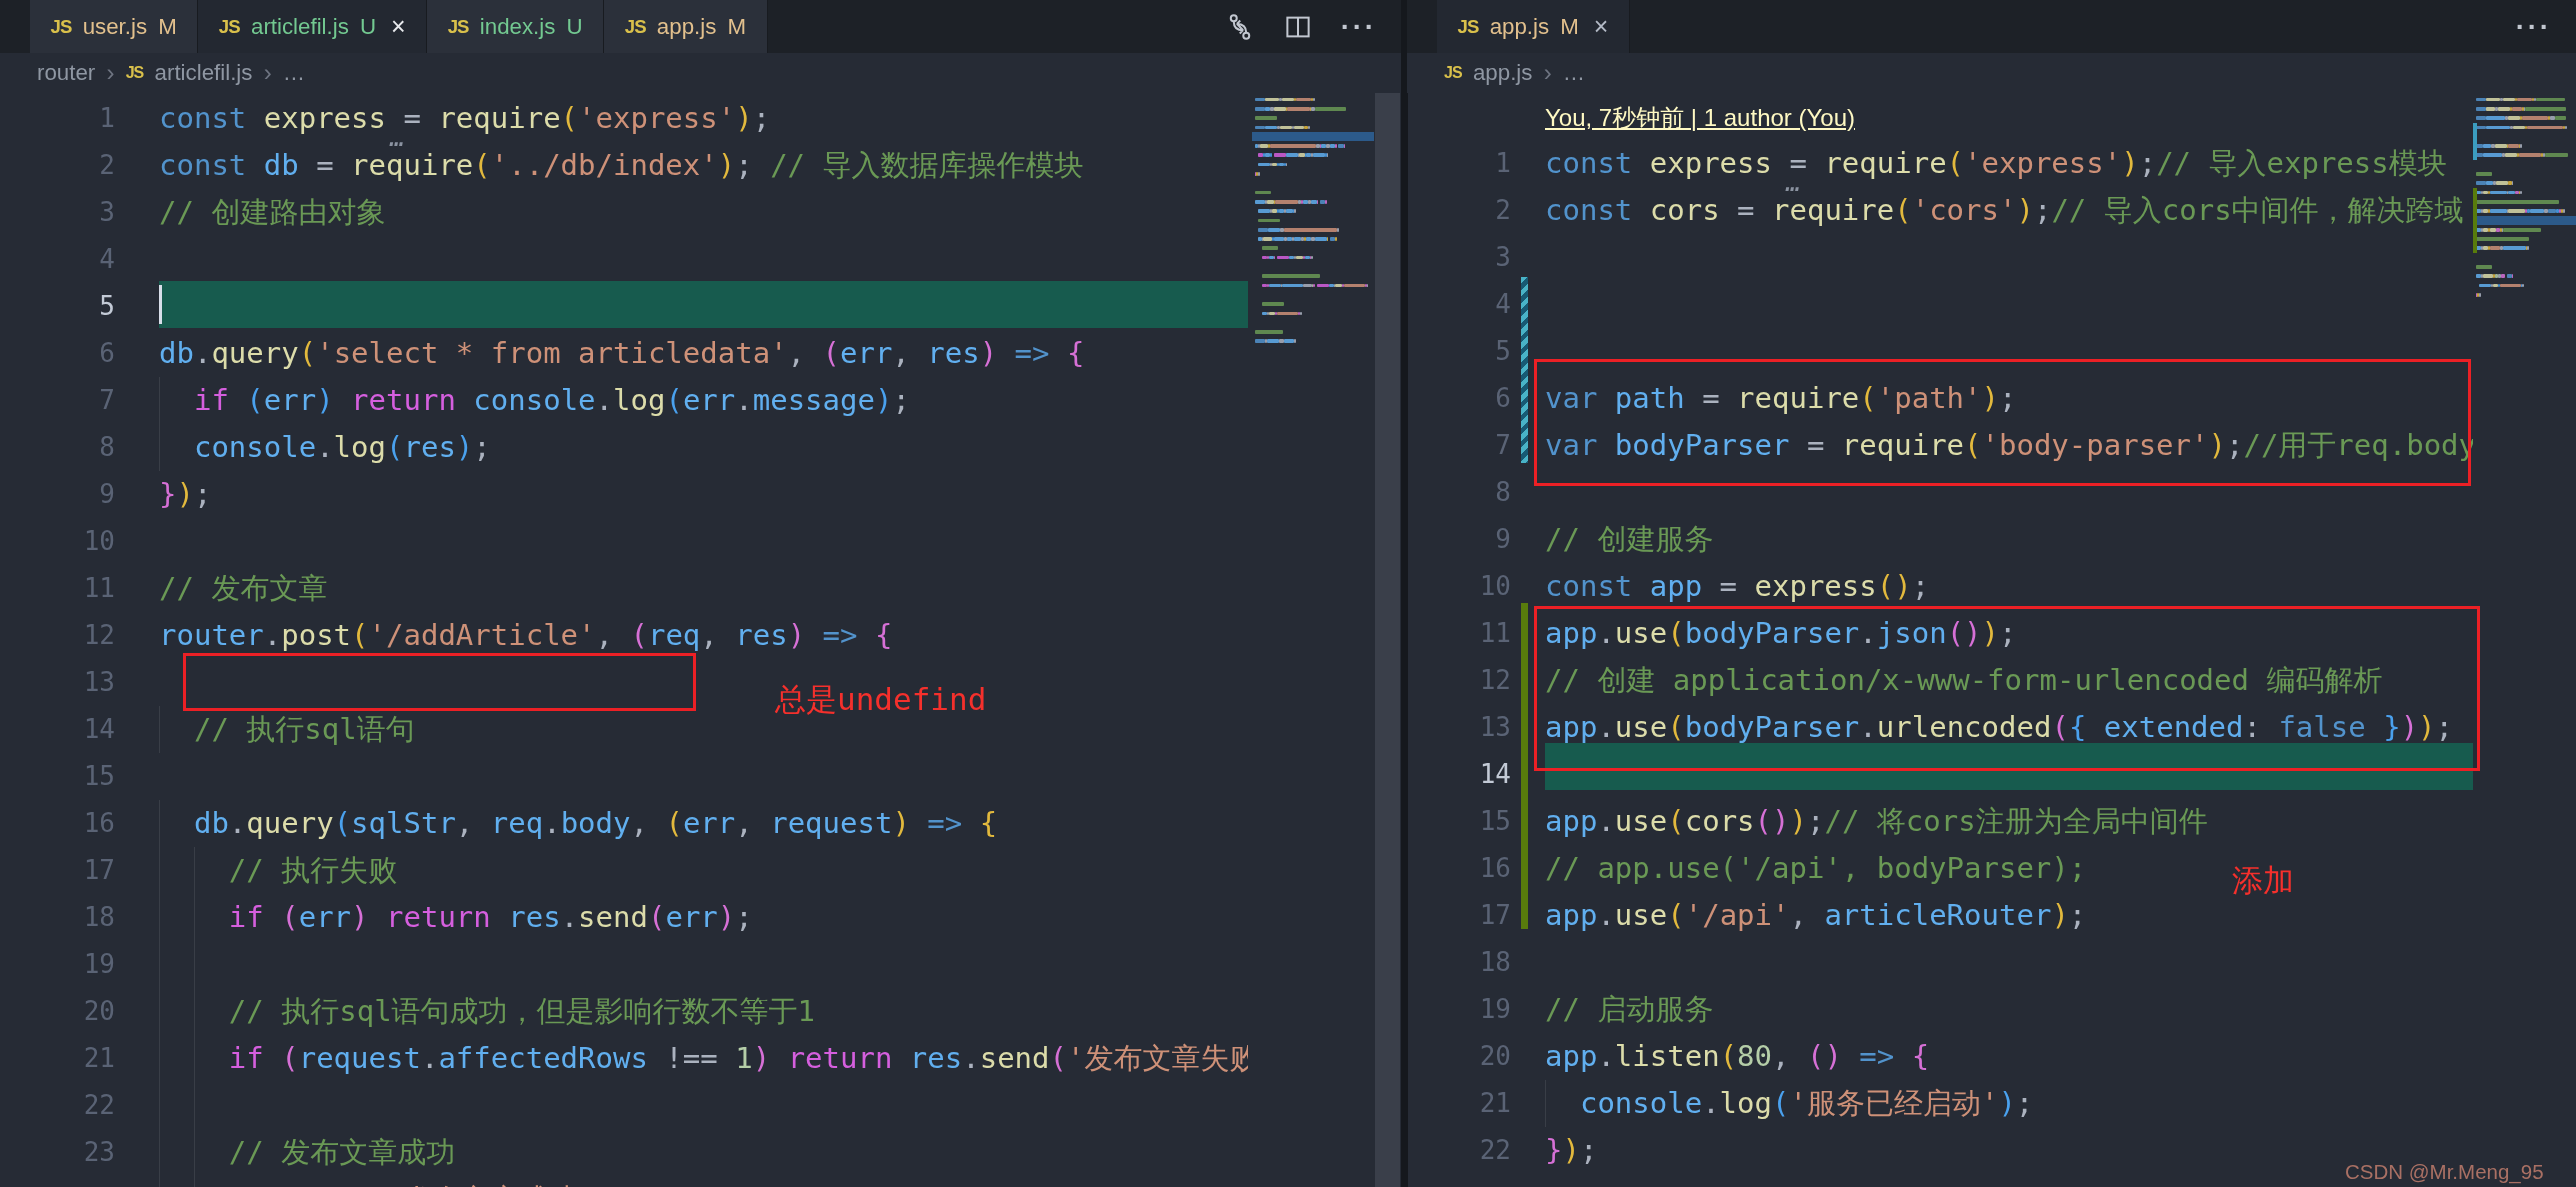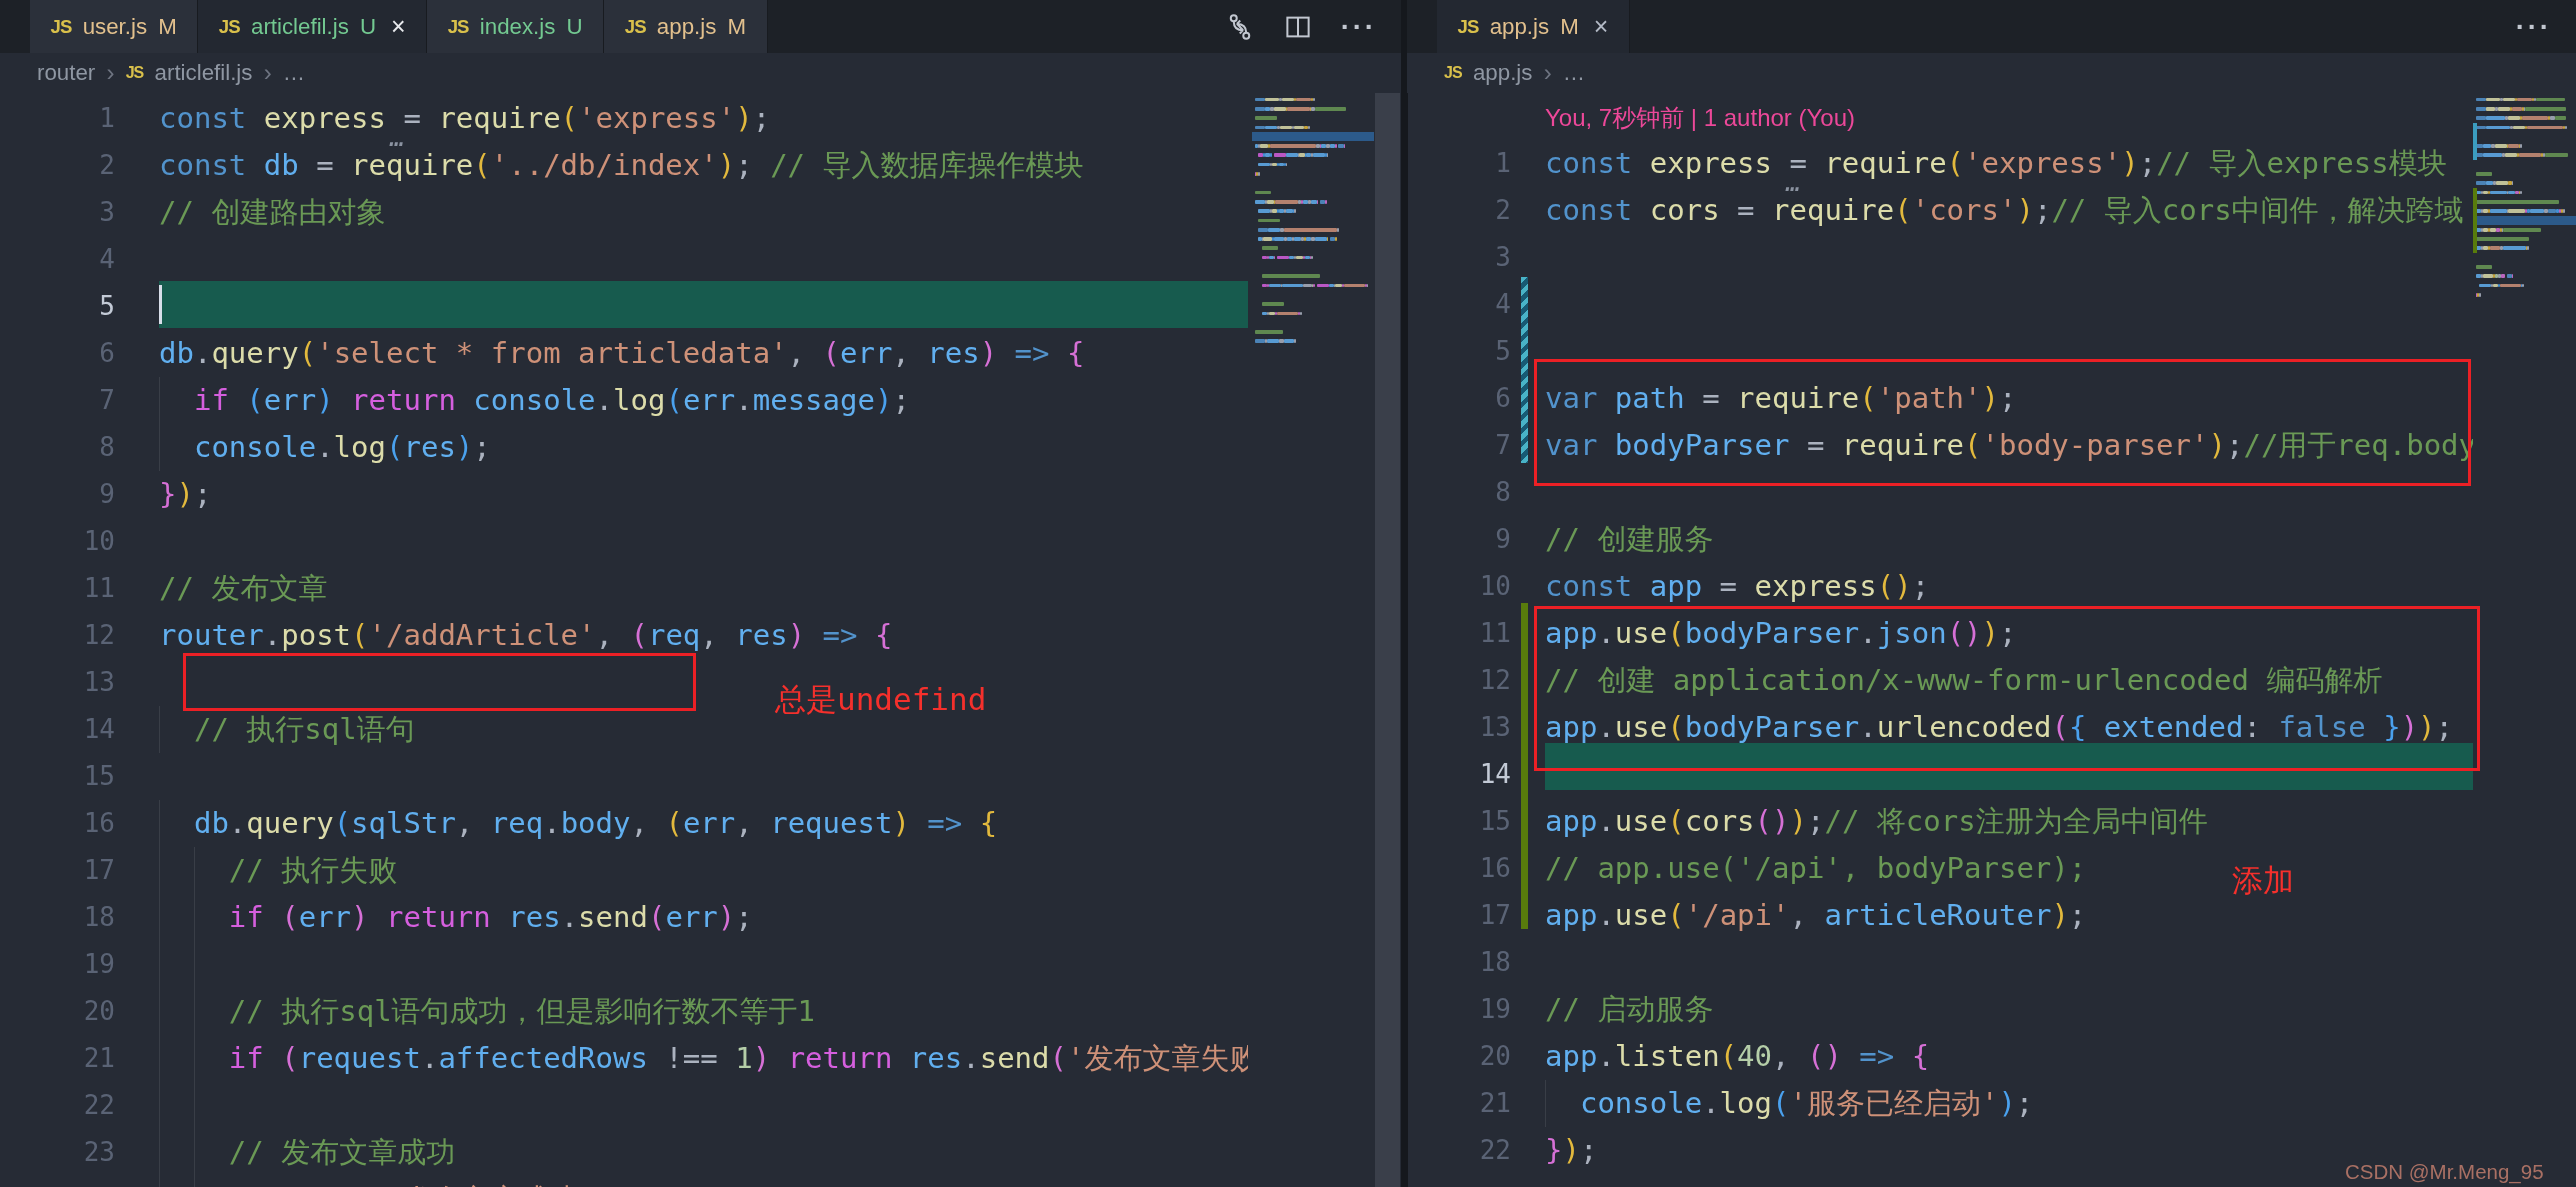--- a/index.html
+++ b/index.html
@@ -65,21 +65,21 @@
 
   
   .ov { position:absolute; pointer-events:none; }
   .selband { background:#175b4e; }
   .redbox { border:3.7px solid #ec2025; }
   .redtext { color:#f5302c; font-size:31px; font-family:"DejaVu Sans Mono", monospace; }
   .cursor { width:2.8px; background:#d8dee9; }
   .gut-mod { background:repeating-linear-gradient(135deg,#49b3c7 0 4.7px,#175a74 4.7px 9.3px); }
   .gut-add { background:#587c0c; }
   .blame { height:43px; line-height:45px; margin-top:1.9px; padding-left:138px;
-           font-size:24px; color:#ec4899; }
+           font-size:24px; color:#fef9c3;text-decoration:underline; }
   .watermark { font-size:20.5px; color:rgba(193,125,108,0.85); z-index:9; }
 
   
   .minimap { position:absolute; top:1.9px; }
   #group-left  .minimap { left:1252px; width:122px; }
   #group-right .minimap { left:1066px; width:103px; }
   .mrow { height:9.3px; white-space:nowrap; overflow:hidden; line-height:0; padding-left:2.8px; }
   .ms { display:inline-block; height:3.7px; margin-top:2.8px; background:currentColor; opacity:.85; border-radius:0.9px; }
   .mgap { display:inline-block; height:3.7px; }
   .mband { position:absolute; left:0; right:0; height:9.3px; background:rgba(46,99,153,0.85); }
@@ -382,21 +382,21 @@
         <div class="crow">
           <span class="ln">18</span>
           <span class="ltxt"></span>
         </div>
         <div class="crow">
           <span class="ln">19</span>
           <span class="ltxt"><span class="tk-c">// 启动服务</span></span>
         </div>
         <div class="crow">
           <span class="ln">20</span>
-          <span class="ltxt"><span class="tk-v">app</span><span class="tk-p">.</span><span class="tk-f">listen</span><span class="tk-b1">(</span><span class="tk-n">40</span><span class="tk-p">, </span><span class="tk-b2">()</span><span class="tk-p"> </span><span class="tk-k">=&gt; </span><span class="tk-b2">{</span></span>
+          <span class="ltxt"><span class="tk-v">app</span><span class="tk-p">.</span><span class="tk-f">listen</span><span class="tk-b1">(</span><span class="tk-n">80</span><span class="tk-p">, </span><span class="tk-b2">()</span><span class="tk-p"> </span><span class="tk-k">=&gt; </span><span class="tk-b2">{</span></span>
         </div>
         <div class="crow">
           <span class="ln">21</span>
           <span class="ltxt"><i class="guide" style="left: 0ch;"></i><span class="tk-p">  </span><span class="tk-v">console</span><span class="tk-p">.</span><span class="tk-f">log</span><span class="tk-b3">(</span><span class="tk-s">'服务已经启动'</span><span class="tk-b3">)</span><span class="tk-p">;</span></span>
         </div>
         <div class="crow">
           <span class="ln">22</span>
           <span class="ltxt"><span class="tk-b2">}</span><span class="tk-b1">)</span><span class="tk-p">;</span></span>
         </div>
       </div>

